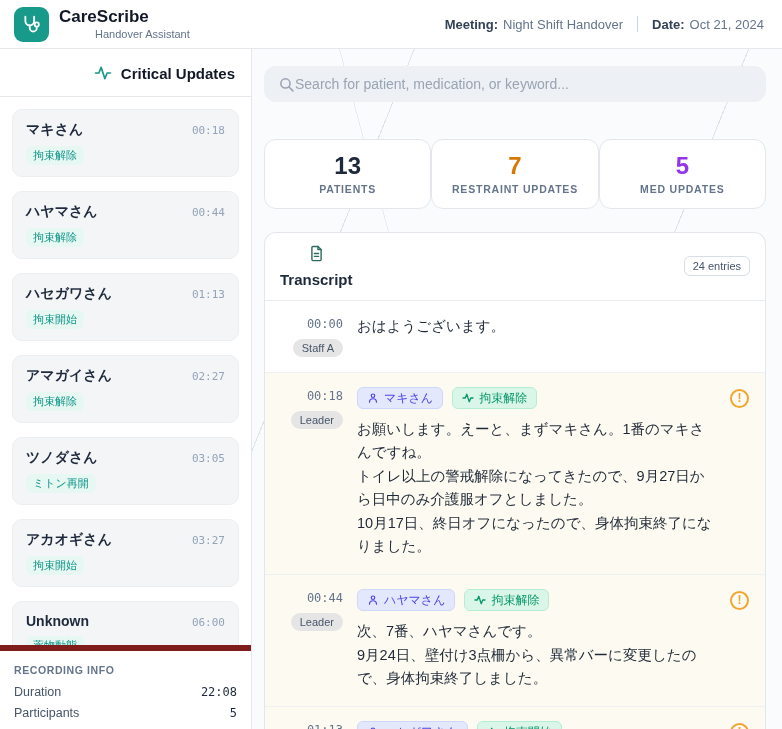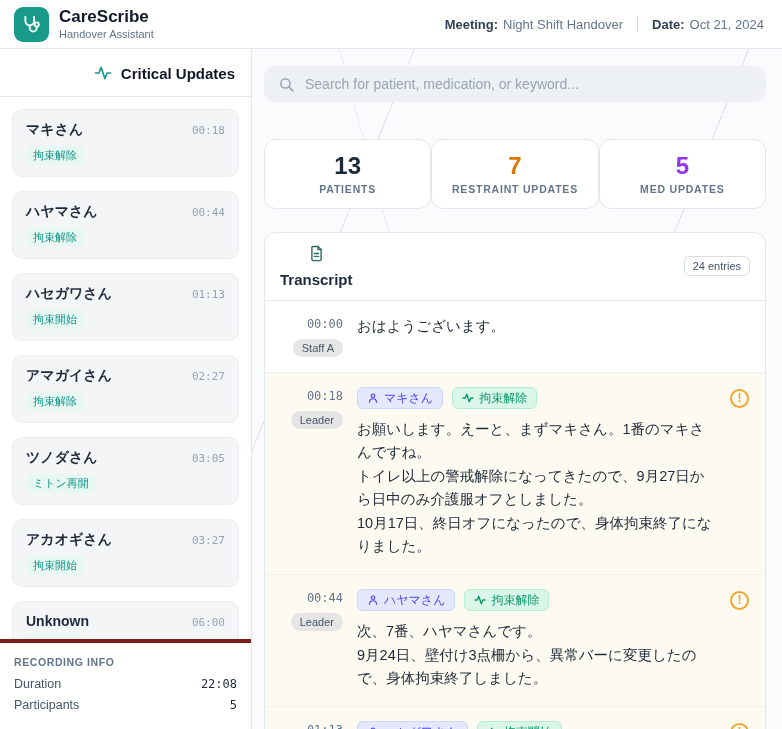--- a/index.html
+++ b/index.html
@@ -14,21 +14,21 @@
   .app-header {
     height:49px; display:flex; align-items:center; justify-content:space-between;
     padding:0 18px 0 14px; background:#ffffff; border-bottom:1px solid #e5e7eb;
   }
   .brand { display:flex; align-items:center; gap:10px; }
   .logo-box {
     width:35px; height:35px; border-radius:9px; background:#189a8a;
     display:flex; align-items:center; justify-content:center; flex:0 0 auto;
   }
   .brand-text .brand-name { font-size:17px; font-weight:bold; color:#111827; line-height:1.1; }
-  .brand-text .brand-sub  { font-size:11px; color:#64748b; margin-top:1px; }
+  .brand-text .brand-sub  { font-size:11px; color:#64748b; margin-top:1px;margin-left:36px; }
   .meeting-meta { display:flex; align-items:center; gap:14px; font-size:13px;margin-left:40px; }
   .meta-pair { display:flex; gap:5px; align-items:baseline; }
   .meta-label { font-weight:bold; color:#334155; }
   .meta-value { color:#64748b; }
   .meta-divider { width:1px; height:16px; background:#cbd5e1; }
 
   
   .layout { display:flex; height:680px; }
 
   
@@ -50,21 +50,21 @@
     background:#f3f5f7; border:1px solid #eceef1; border-radius:10px;
     padding:11px 13px; cursor:pointer;
   }
   .patient-top { display:flex; justify-content:space-between; align-items:baseline; }
   .patient-name { font-size:14px; font-weight:bold; color:#1e293b; }
   .patient-time { font-size:11px; color:#94a3b8; }
   .patient-tag {
     display:inline-block; margin-top:7px; font-size:11px; color:#0d9488;
     background:#e7f8f2; border-radius:6px; padding:2px 7px;
   }
-  .recording-info { border-top:4px solid #7f1d1d; padding:13px 14px 10px; }
+  .recording-info { border-top:6px solid #7f1d1d; padding:13px 14px 2px; }
   .rec-heading {
     font-size:10.5px; font-weight:bold; letter-spacing:0.6px; color:#64748b;
     margin-bottom:9px;
   }
   .rec-row {
     display:flex; justify-content:space-between; align-items:baseline;
     font-size:12.5px; color:#475569; margin-bottom:7px;
   }
   .rec-value { color:#1e293b; font-size:12px; }
 
@@ -72,21 +72,21 @@
   .main { flex:1 1 auto; position:relative; background:#fafbfc; overflow:hidden; display:flex; flex-direction:column; }
   .bg-lines {
     position:absolute; inset:0; pointer-events:none; z-index:0;
     background:
       repeating-linear-gradient(112deg, transparent 0 150px, rgba(148,163,184,0.28) 150px 151px, transparent 151px 310px),
       repeating-linear-gradient(75deg, transparent 0 260px, rgba(148,163,184,0.18) 260px 261px, transparent 261px 520px);
   }
   .main > .content { position:relative; z-index:1; display:flex; flex-direction:column; height:100%; padding:17px 16px 0 12px; }
 
   .search-box {
-    display:flex; align-items:center; gap:10px; background:#edf0f4;
+    display:flex; align-items:center; background:#edf0f4;
     border-radius:12px; height:36px; padding:0 14px; flex:0 0 auto;
   }
   .search-box input {
     border:none; outline:none; background:transparent; flex:1;
     font-size:14px; color:#334155; font-family:inherit;
   }
   .search-box input::placeholder { color:#9aa4b2; }
 
   .stats-row { display:flex; margin-top:37px; flex:0 0 auto; }
   .stat-card {

